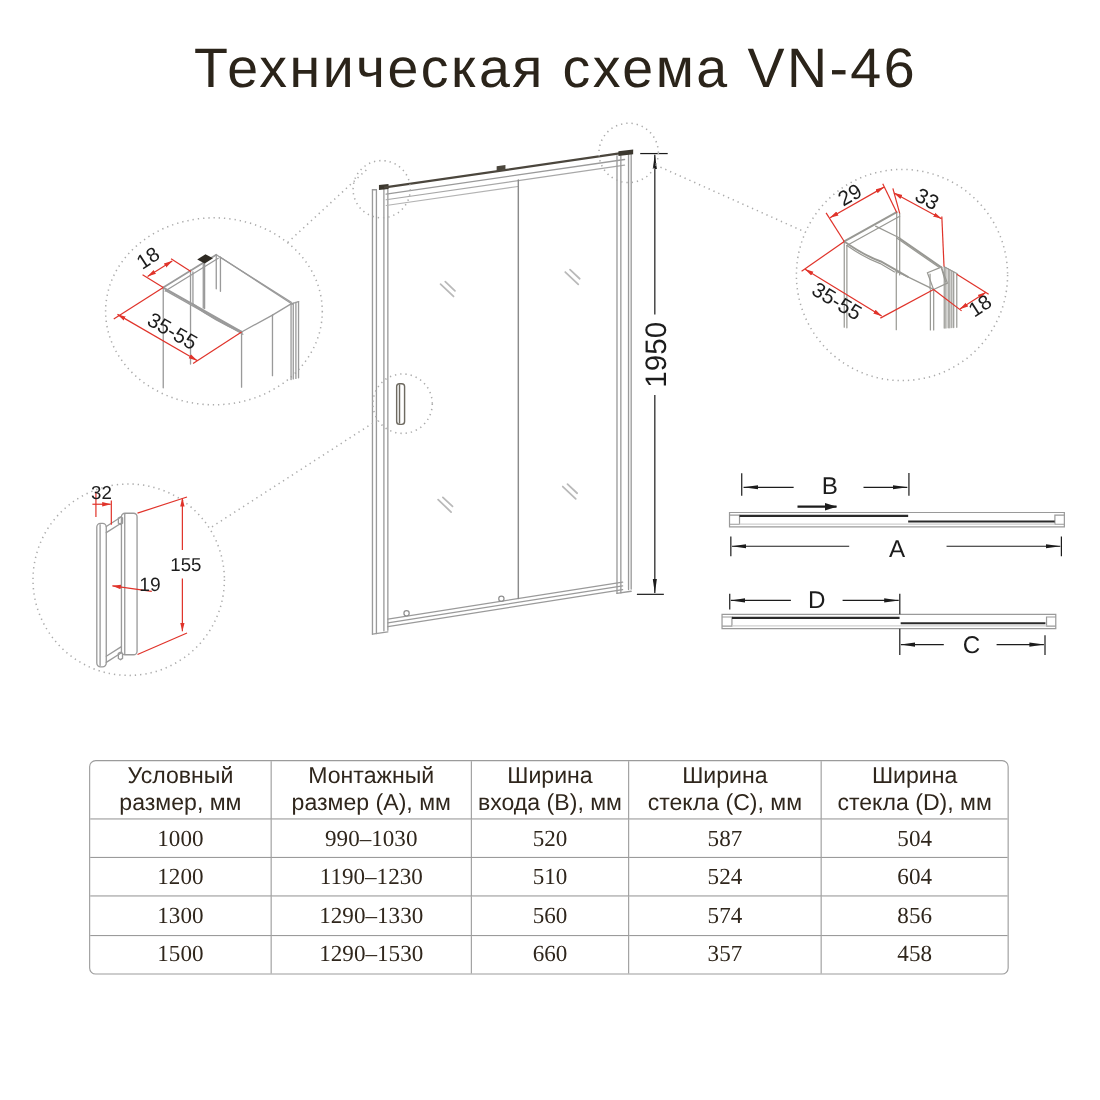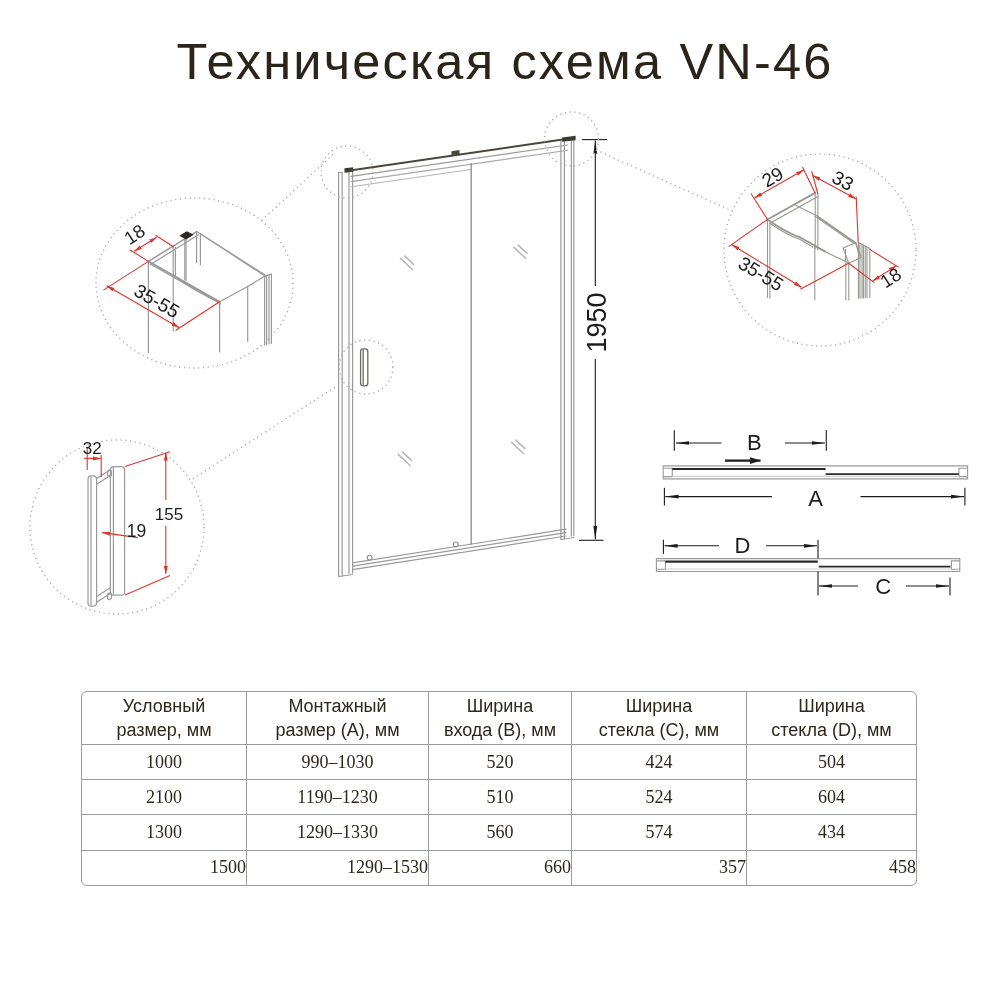--- a/index.html
+++ b/index.html
@@ -1,24 +1,24 @@
 <!DOCTYPE html>
 <html><head>
 <meta charset="utf-8">
 <style>
   html,body{margin:0;padding:0;background:#ffffff;width:1000px;height:1000px;overflow:hidden;}
   body{font-family:"Liberation Sans", sans-serif;}
   .ttl{position:absolute;left:0;top:32px;width:1010px;text-align:center;
        font-size:50.5px;color:#2b241a;letter-spacing:2.2px;white-space:nowrap;}
   .tbl{position:absolute;left:81px;top:691px;width:836px;border:1px solid #9b9b9b;
        border-radius:6px;border-collapse:separate;border-spacing:0;color:#2f261c;
-       font-size:18px;text-align:center;}
+       font-size:21px;text-align:center;}
   .tbl td{border-right:1px solid #9b9b9b;border-bottom:1px solid #9b9b9b;padding:0;}
   .tbl tr td:last-child{border-right:none;}
-  .tbl tr:last-child td{border-bottom:none;text-align:right;}
+  .tbl tr:last-child td{border-bottom:none;}
   .tbl .hd td{height:52px;line-height:24.5px;}
   .tbl .dr td{height:34.2px;font-family:Liberation Serif, serif;}
   svg{position:absolute;left:0;top:0;}
 </style>
 </head>
 <body>
 
 <div class="ttl">Техническая схема VN-46</div>
 
 <svg width="1000" height="1000" viewBox="0 0 1000 1000">
@@ -328,36 +328,36 @@
   <td style="width:164px">Условный<br>размер, мм</td>
   <td style="width:181px">Монтажный<br>размер (А), мм</td>
   <td style="width:142px">Ширина<br>входа (B), мм</td>
   <td style="width:174px">Ширина<br>стекла (C), мм</td>
   <td>Ширина<br>стекла (D), мм</td>
 </tr>
 <tr class="dr">
         <td>1000</td>
         <td>990–1030</td>
         <td>520</td>
-        <td>424</td>
+        <td>587</td>
         <td>504</td>
       </tr>
 <tr class="dr">
-        <td>2100</td>
+        <td>1200</td>
         <td>1190–1230</td>
         <td>510</td>
         <td>524</td>
         <td>604</td>
       </tr>
 <tr class="dr">
         <td>1300</td>
         <td>1290–1330</td>
         <td>560</td>
         <td>574</td>
-        <td>434</td>
+        <td>856</td>
       </tr>
 <tr class="dr">
         <td>1500</td>
         <td>1290–1530</td>
         <td>660</td>
         <td>357</td>
         <td>458</td>
       </tr>
 </tbody>
   </table>

